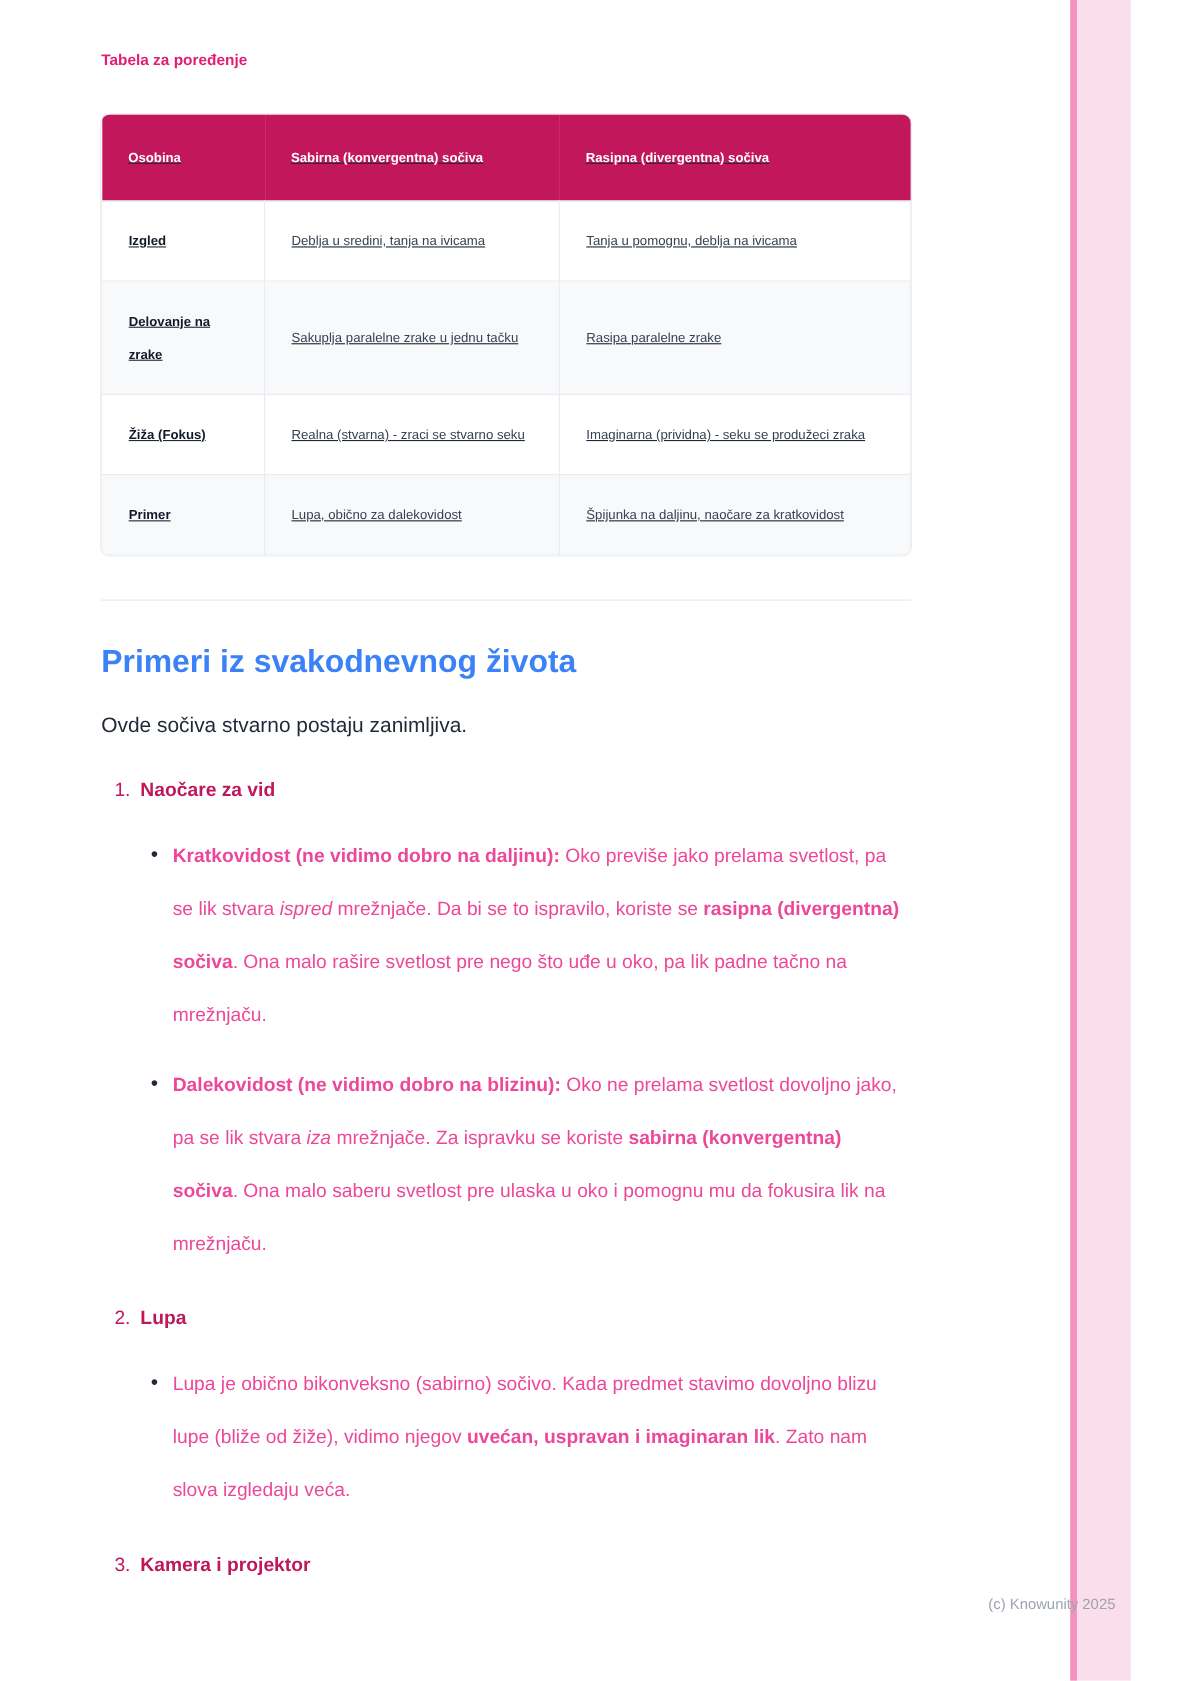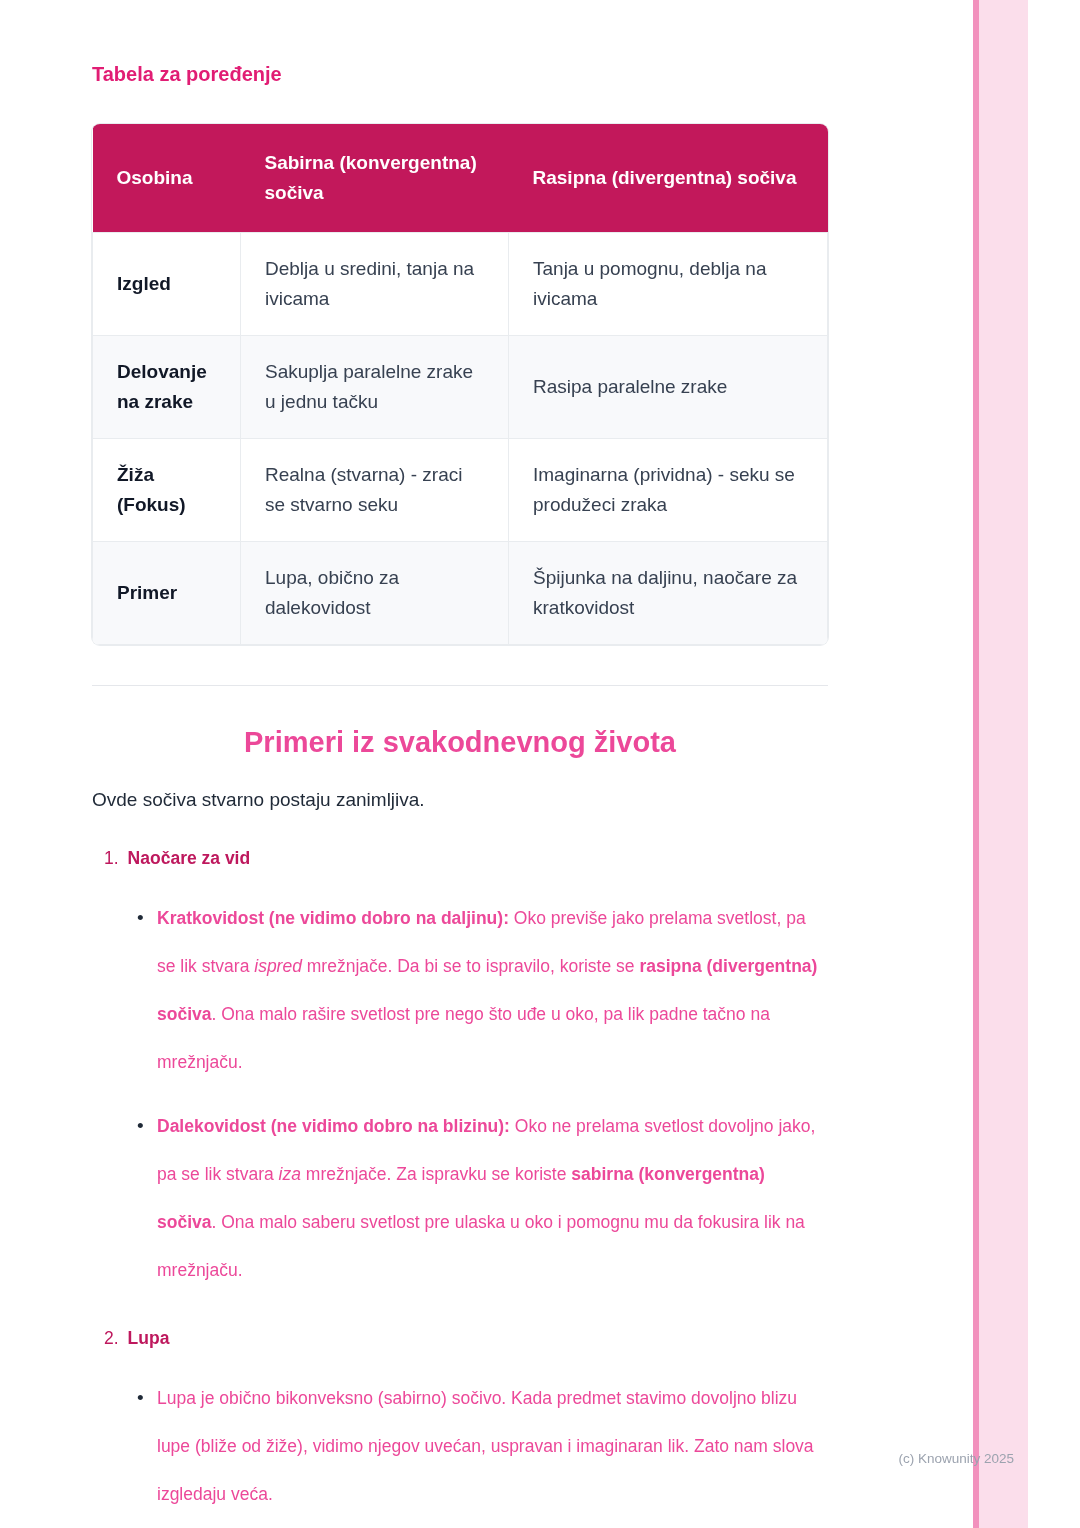--- a/index.html
+++ b/index.html
@@ -12,36 +12,37 @@
     color: #1f2937;
     overflow: hidden;
   }
   .content {
     position: absolute;
     left: 92px;
     top: 0;
     width: 736px;
   }
   .table-heading {
-    margin: 60px 0 0 0;
-    font-size: 20px;
+    margin: 40px 0 0 0;
+    font-size: 14px;
     font-weight: 700;
     color: #e11d74;
     line-height: 28px;
   }
   .table-wrap {
     margin-top: 36px;
     border-radius: 8px;
     overflow: hidden;
     box-shadow: 0 0 0 1px #e9ecef;
   }
   table.cmp {
     width: 100%;
     border-collapse: collapse;
-    font-size: 19px;
+    font-size: 12px;
+    text-decoration: underline;
   }
   table.cmp th {
     background: #c2185b;
     color: #ffffff;
     font-weight: 700;
     text-align: left;
     padding: 24px;
     line-height: 30px;
     vertical-align: middle;
   }
@@ -60,23 +61,22 @@
   .divider {
     margin: 40px 0 0 0;
     border: none;
     border-top: 1px solid #e5e7eb;
     height: 0;
   }
   .examples-heading {
     margin: 38px 0 0 0;
     font-size: 29px;
     font-weight: 800;
-    color: #ec4899;
+    color: #3b82f6;
     line-height: 36px;
-    text-align: center;
   }
   .intro {
     margin: 26px 0 0 0;
     font-size: 19px;
     line-height: 28px;
     color: #1f2937;
   }
   .numbered-item { margin-top: 30px; font-size: 17.5px; }
   .item-heading { padding-left: 12px; line-height: 28px; color: #be185d; }
   .item-num { margin-right: 9px; font-weight: 400; }
@@ -180,22 +180,25 @@
       <li><span style="font-weight: 700;">Kratkovidost (ne vidimo dobro na daljinu):</span><span> Oko previše jako prelama svetlost, pa se lik stvara </span><span style="font-style: italic;">ispred</span><span> mrežnjače. Da bi se to ispravilo, koriste se </span><span style="font-weight: 700;">rasipna (divergentna) sočiva</span><span>. Ona malo rašire svetlost pre nego što uđe u oko, pa lik padne tačno na mrežnjaču.</span></li>
       <li><span style="font-weight: 700;">Dalekovidost (ne vidimo dobro na blizinu):</span><span> Oko ne prelama svetlost dovoljno jako, pa se lik stvara </span><span style="font-style: italic;">iza</span><span> mrežnjače. Za ispravku se koriste </span><span style="font-weight: 700;">sabirna (konvergentna) sočiva</span><span>. Ona malo saberu svetlost pre ulaska u oko i pomognu mu da fokusira lik na mrežnjaču.</span></li>
     </ul>
   </div>
 
   <div class="numbered-item">
     <div class="item-heading">
       <span class="item-num">2.</span><span class="item-title">Lupa</span>
     </div>
     <ul class="bullets">
-      <li><span>Lupa je obično bikonveksno (sabirno) sočivo. Kada predmet stavimo dovoljno blizu lupe (bliže od žiže), vidimo njegov </span><span style="font-weight: 400;">uvećan, uspravan i imaginaran lik</span><span>. Zato nam slova izgledaju veća.</span></li>
+      <li><span>Lupa je obično bikonveksno (sabirno) sočivo. Kada predmet stavimo dovoljno blizu lupe (bliže od žiže), vidimo njegov </span><span style="font-weight: 700;">uvećan, uspravan i imaginaran lik</span><span>. Zato nam slova izgledaju veća.</span></li>
     </ul>
   </div>
 
   <div class="numbered-item">
+    <div class="item-heading">
+      <span class="item-num">3.</span><span class="item-title">Kamera i projektor</span>
+    </div>
   </div>
 
 </div>
 
 <div class="watermark">(c) Knowunity 2025</div>
 
 </body></html>

